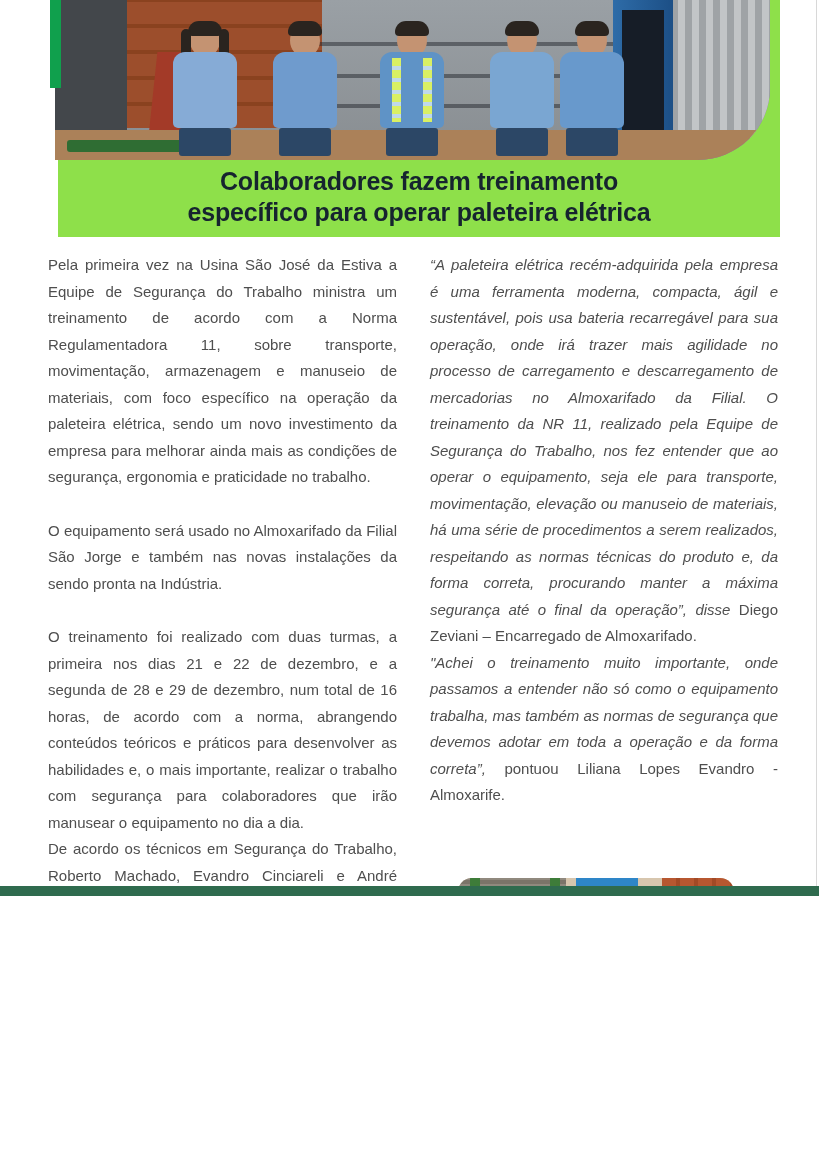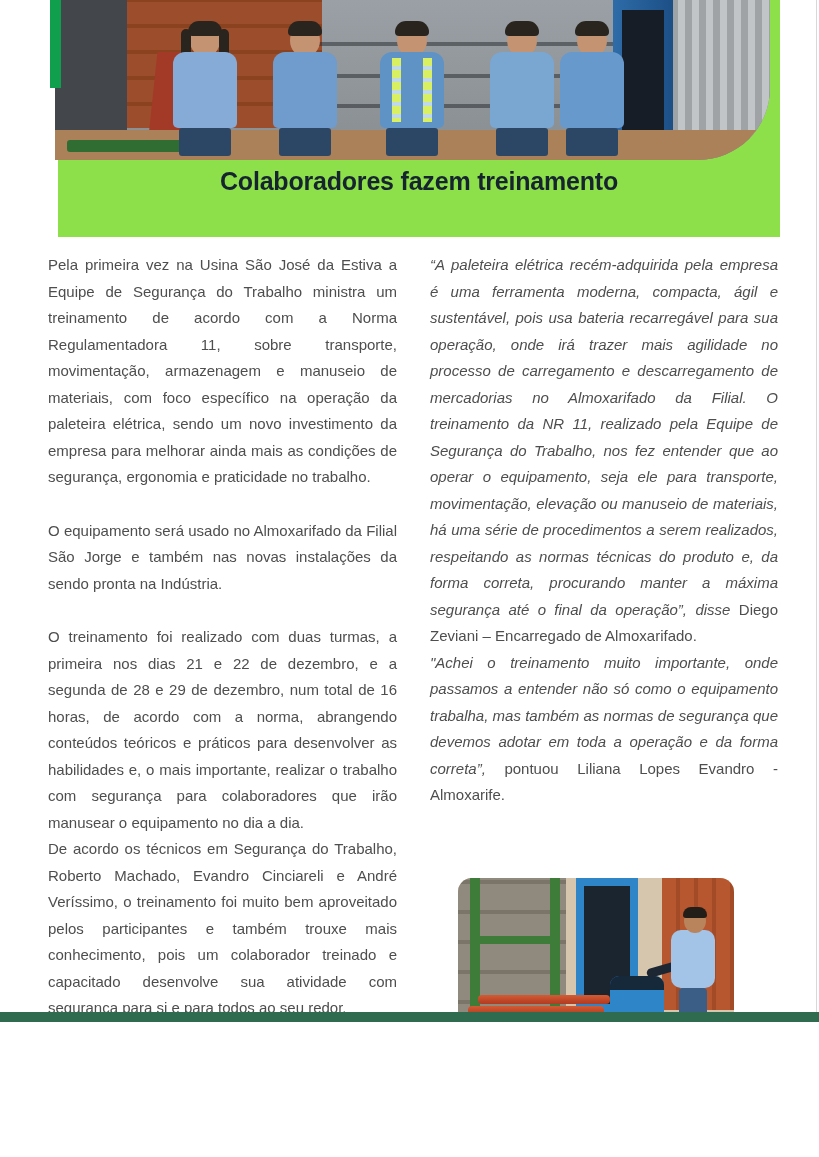--- a/index.html
+++ b/index.html
@@ -1,16 +1,16 @@
 <!DOCTYPE html>
 <html><head>
 <meta charset="utf-8">
 <style>
   html,body{margin:0;padding:0;background:#ffffff;}
-  .page{position:relative;width:819px;height:1022px;background:#ffffff;overflow:hidden;
+  .page{position:relative;width:819px;height:896px;background:#ffffff;overflow:hidden;
         font-family:"Liberation Sans",sans-serif;}
 
   
   .hero-green{position:absolute;left:58px;top:0;width:722px;height:237px;background:#8ee04a;}
   .hero-photo{position:absolute;left:55px;top:0;width:715px;height:160px;
               border-radius:0 0 72px 0;overflow:hidden;background:#8d9296;}
   .accent-bar{position:absolute;left:50px;top:0;width:11px;height:88px;background:#10a04d;z-index:5;}
   .headline{position:absolute;left:66px;top:166px;width:706px;text-align:center;
             font-weight:bold;font-size:25px;line-height:31px;color:#16242f;letter-spacing:-0.2px;z-index:4;}
 
@@ -141,20 +141,21 @@
       <div class="p-head"></div>
       <div class="p-torso"></div>
       <div class="p-legs"></div>
     </div>
   </div>
 
   <div class="accent-bar"></div>
 
   <div class="headline">
     <div>Colaboradores fazem treinamento</div>
+    <div>específico para operar paleteira elétrica</div>
   </div>
 
   <div class="col col-left">
     <p>Pela primeira vez na Usina São José da Estiva a Equipe de Segurança do Trabalho ministra um treinamento de acordo com a Norma Regulamentadora 11, sobre transporte, movimentação, armazenagem e manuseio de materiais, com foco específico na operação da paleteira elétrica, sendo um novo investimento da empresa para melhorar ainda mais as condições de segurança, ergonomia e praticidade no trabalho.</p>
     <p>O equipamento será usado no Almoxarifado da Filial São Jorge e também nas novas instalações da sendo pronta na Indústria.</p>
     <p class="nogap">O treinamento foi realizado com duas turmas, a primeira nos dias 21 e 22 de dezembro, e a segunda de 28 e 29 de dezembro, num total de 16 horas, de acordo com a norma, abrangendo conteúdos teóricos e práticos para desenvolver as habilidades e, o mais importante, realizar o trabalho com segurança para colaboradores que irão manusear o equipamento no dia a dia.</p>
     <p class="nogap">De acordo os técnicos em Segurança do Trabalho, Roberto Machado, Evandro Cinciareli e André Veríssimo, o treinamento foi muito bem aproveitado pelos participantes e também trouxe mais conhecimento, pois um colaborador treinado e capacitado desenvolve sua atividade com segurança para si e para todos ao seu redor.</p>
   </div>
 
   <div class="col col-right">

